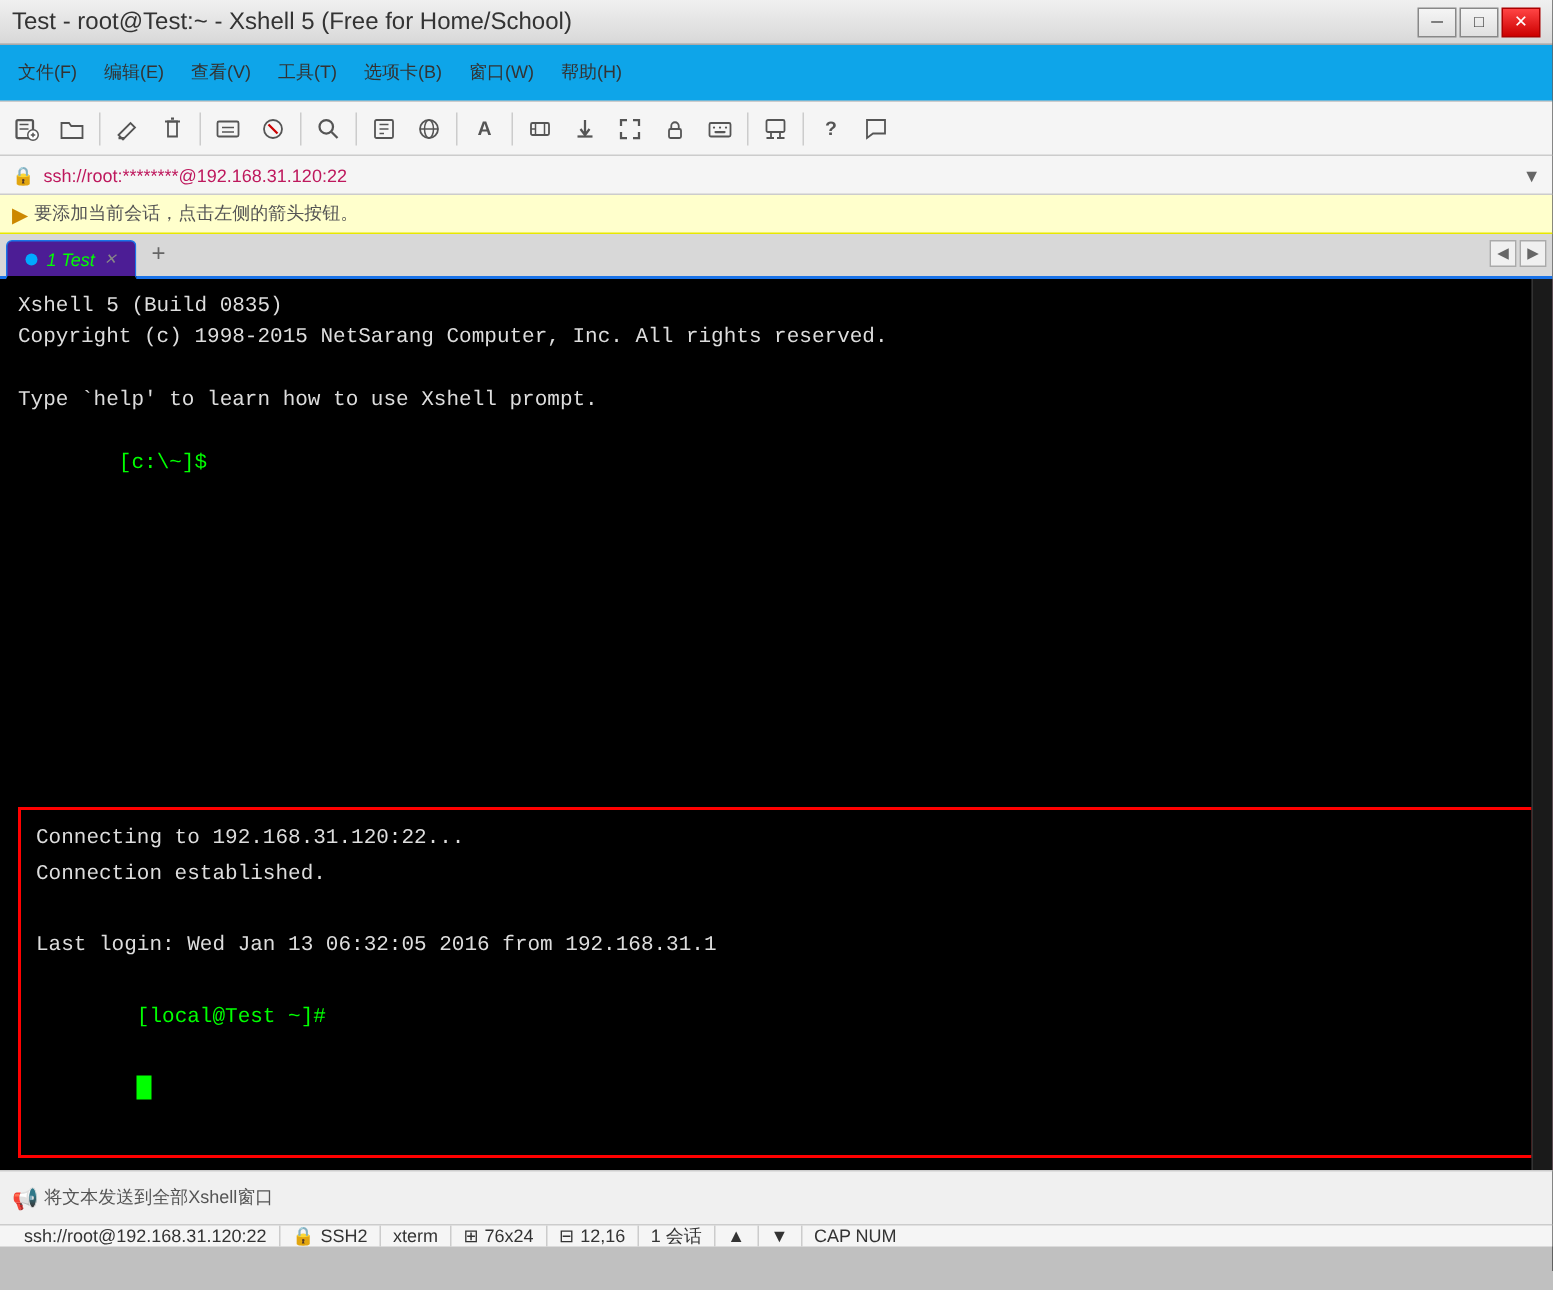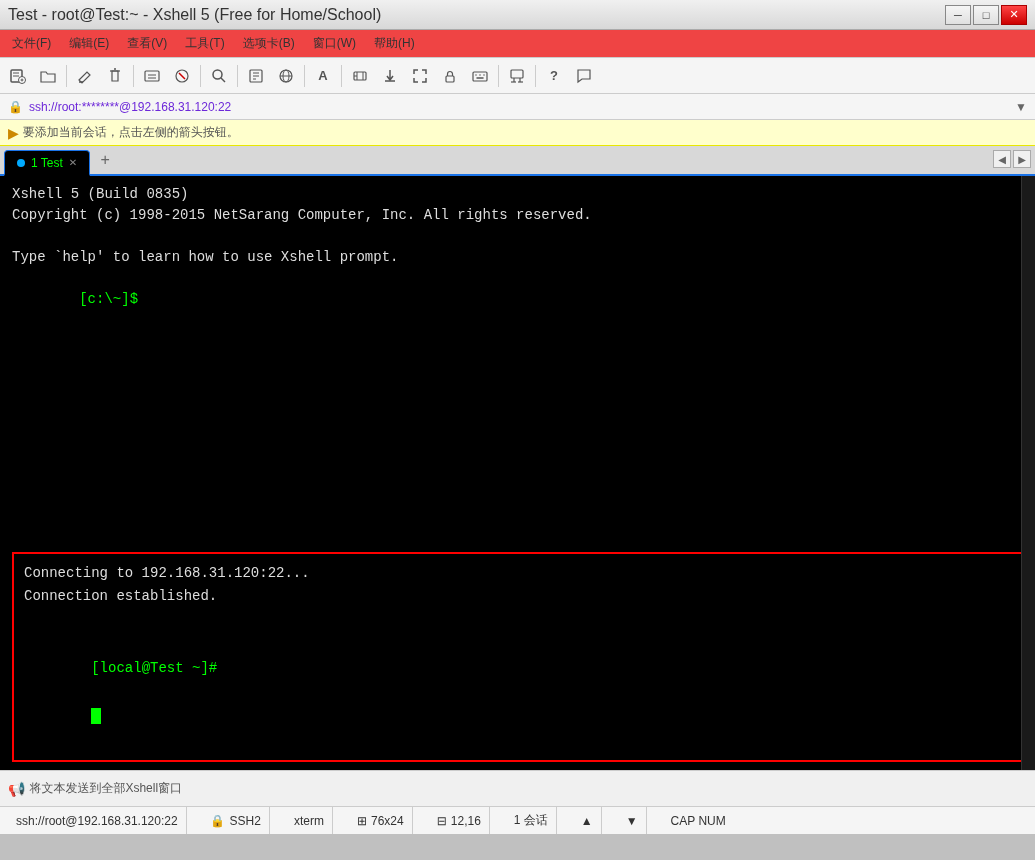--- a/index.html
+++ b/index.html
@@ -44,22 +44,22 @@
       color: #333;
     }
     .title-btn.close {
       background: linear-gradient(to bottom, #f44, #c00);
       color: white;
       border-color: #a00;
     }
 
     
     #menu-bar {
-      height: 28px;
-      background: #ef4444;
+      height: 38px;
+      background: #0ea5e9;
       border-bottom: 1px solid #ccc;
       display: flex;
       align-items: center;
       padding: 0 4px;
       gap: 2px;
     }
     .menu-item {
       padding: 2px 8px;
       font-size: 12px;
       color: #333;
@@ -105,21 +105,21 @@
       align-items: center;
       padding: 0 8px;
       gap: 6px;
     }
     #lock-icon {
       font-size: 12px;
       color: #666;
     }
     #address-text {
       font-size: 12px;
-      color: #6d28d9;
+      color: #be185d;
       flex: 1;
     }
     #address-dropdown {
       font-size: 12px;
       color: #666;
       cursor: pointer;
     }
 
     
     #info-bar {
@@ -157,25 +157,26 @@
       display: flex;
       align-items: center;
       gap: 6px;
       cursor: pointer;
       font-size: 12px;
       border-radius: 4px 4px 0 0;
       border: 1px solid #bbb;
       border-bottom: none;
     }
     .tab.active {
-      background: #000000;
+      background: #4c1d95;
       color: #00ff00;
       border-color: #1a73e8;
       border-bottom: 2px solid #000;
       margin-bottom: -2px;
+      font-style: italic;
     }
     .tab-dot {
       width: 8px;
       height: 8px;
       border-radius: 50%;
       background: #00aaff;
     }
     .tab-close {
       font-size: 10px;
       color: #888;
@@ -300,27 +301,27 @@
       cursor: pointer;
       font-size: 12px;
       color: #555;
     }
     #broadcast-icon {
       font-size: 14px;
     }
 
     
     #status-bar {
-      height: 28px;
+      height: 15px;
       background: #f5f5f5;
       border-top: 1px solid #ccc;
       display: flex;
       align-items: center;
       padding: 0 8px;
-      gap: 16px;
+      gap: 0;
       font-size: 12px;
       color: #333;
     }
     .status-section {
       padding: 0 8px;
       border-right: 1px solid #ccc;
       height: 100%;
       display: flex;
       align-items: center;
       gap: 4px;
@@ -508,20 +509,21 @@
       <div class="term-line term-white">Type `help' to learn how to use Xshell prompt.</div>
       <div class="term-line">
         <span class="term-green">[c:\~]$</span>
       </div>
     </div>
 
     <div id="connection-box">
       <div class="term-line">Connecting to 192.168.31.120:22...</div>
       <div class="term-line">Connection established.</div>
       <div class="term-line">&nbsp;</div>
+      <div class="term-line">Last login: Wed Jan 13 06:32:05 2016 from 192.168.31.1</div>
       <div class="term-line">
         <span class="term-green">[local@Test ~]#</span>
         <span class="term-green"> </span>
         <span class="cursor-block"></span>
       </div>
     </div>
 
     <div id="terminal-scrollbar"></div>
   </div>
 </div>

